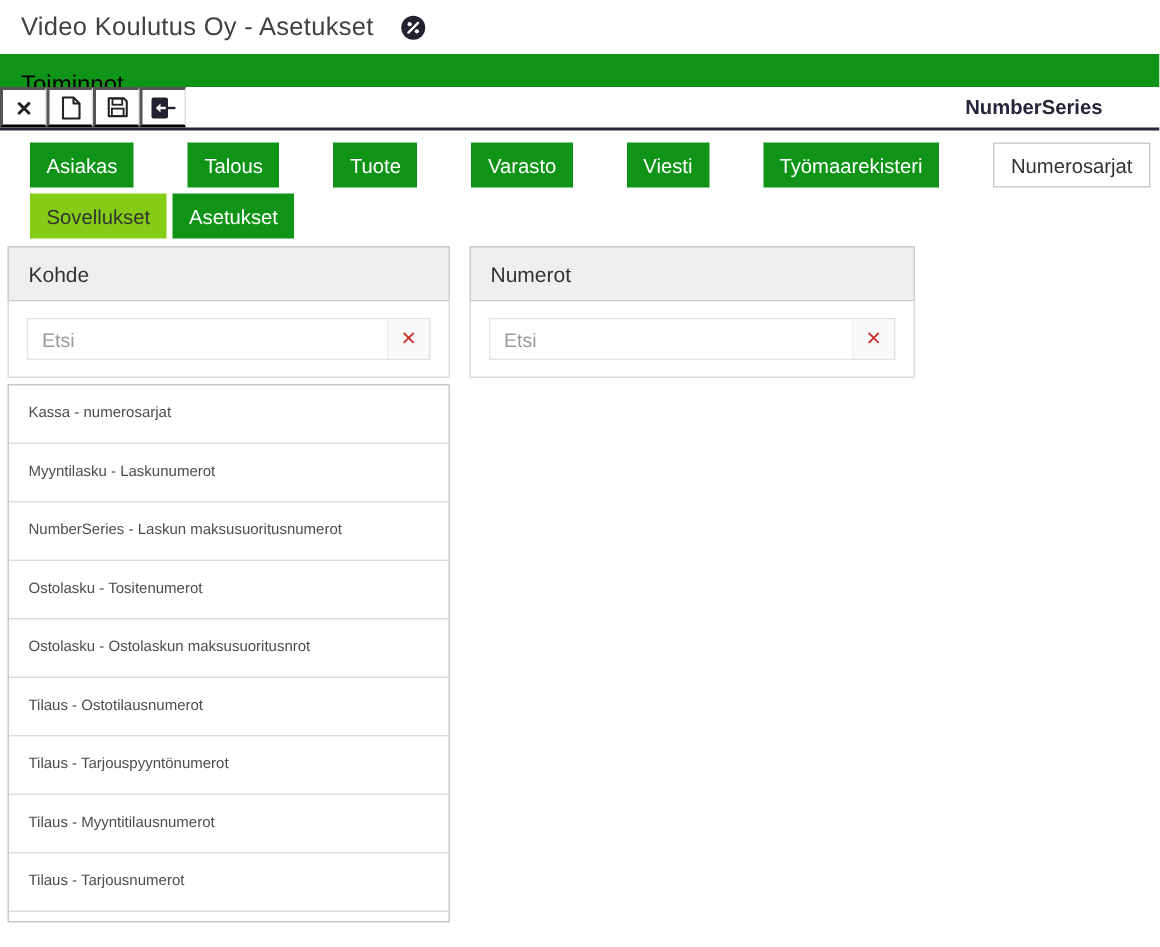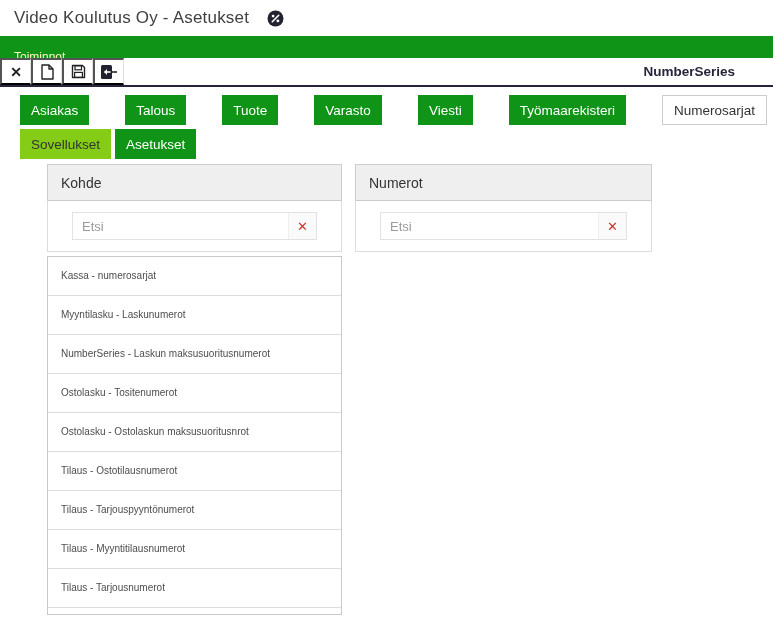--- a/index.html
+++ b/index.html
@@ -13,47 +13,47 @@
   body{
     width:773px;height:631px;overflow:hidden;background:#ffffff;
     font-family:"Liberation Sans","DejaVu Sans",sans-serif;color:#333;
   }
   
   .titlebar{height:36px;display:flex;align-items:center;padding-left:14px;gap:18px;}
   .titlebar .title{font-size:17px;font-weight:400;color:#414141;letter-spacing:.2px;}
   .gauge{width:17px;height:17px;flex:0 0 auto;}
   
   .menubar{height:22px;background:var(--green);display:flex;align-items:center;padding-left:14px;}
-  .menubar .menu-item{color:#fef9c3;font-size:12px;margin-top:20px;}
+  .menubar .menu-item{color:#000000;font-size:16px;margin-top:20px;}
   
   .toolbar{height:29px;display:flex;align-items:stretch;border-bottom:2px solid var(--dark);}
   .tool-btn{
     width:31px;display:flex;align-items:center;justify-content:center;
     border-right:1px solid #e0e0e0;background:#fff;cursor:pointer;
   }
   .tool-btn .x-glyph{font-size:14px;font-weight:700;color:#222;line-height:1;}
   .toolbar .spacer{flex:1;}
   .toolbar .context{align-self:center;font-size:13.5px;font-weight:700;color:var(--dark);padding-right:38px;}
   
   .tabs{display:flex;gap:4px;padding-left:20px;height:30px;}
   .tabs.row1{margin-top:8px;gap:36px;}
   .tabs.row2{margin-top:4px;}
   .tab{display:flex;align-items:center;padding:0 11px;font-size:13.5px;cursor:pointer;white-space:nowrap;}
   .tab.green{background:var(--green);color:#fff;}
   .tab.outline{background:#fff;color:#333;border:1px solid #ccc;}
   .tab.plain{background:#84cc16;color:#333;}
   
   .content{display:flex;gap:13px;margin-top:5px;padding-left:5px;align-items:flex-start;}
-  .col-left{width:295px;margin-left:42px;}
+  .col-left{width:295px;}
   .col-right{width:297px;}
   .panel-header{
     height:37px;background:#efefef;border:1px solid #cccccc;
     display:flex;align-items:center;padding-left:13px;font-size:14px;color:#333;
   }
-  .panel-body{border:1px solid var(--border-light);border-top:none;padding:11px 24px;background:#fff;}
+  .panel-body{border:1px solid var(--border-light);border-top:none;padding:11px 12px;background:#fff;}
   .search-group{display:flex;height:28px;border:1px solid #e2e2e2;background:#fff;}
   .search-input{
     flex:1;border:none;outline:none;padding:0 9px;font-size:13px;color:#555;
     font-family:"Liberation Sans","DejaVu Sans",sans-serif;min-width:0;
   }
   .search-input::placeholder{color:#9a9a9a;opacity:1;}
   .search-clear{
     width:28px;border:none;border-left:1px solid #efefef;background:#fbfafa;
     color:var(--red);font-size:13px;font-weight:700;cursor:pointer;line-height:1;
     font-family:"DejaVu Sans",sans-serif;

